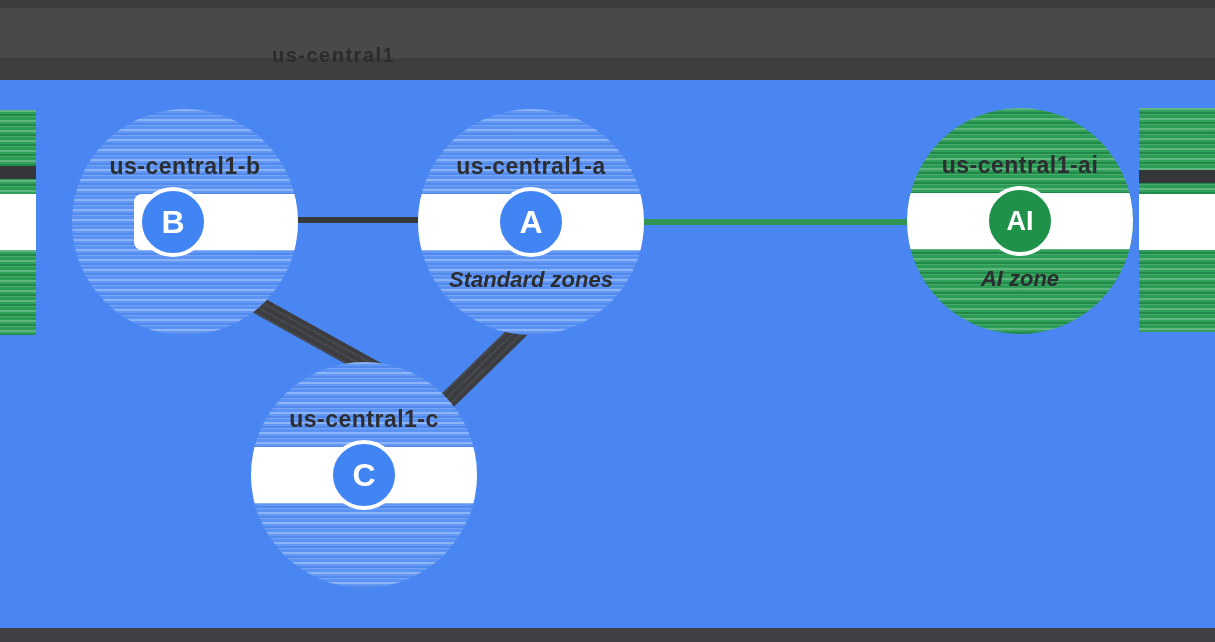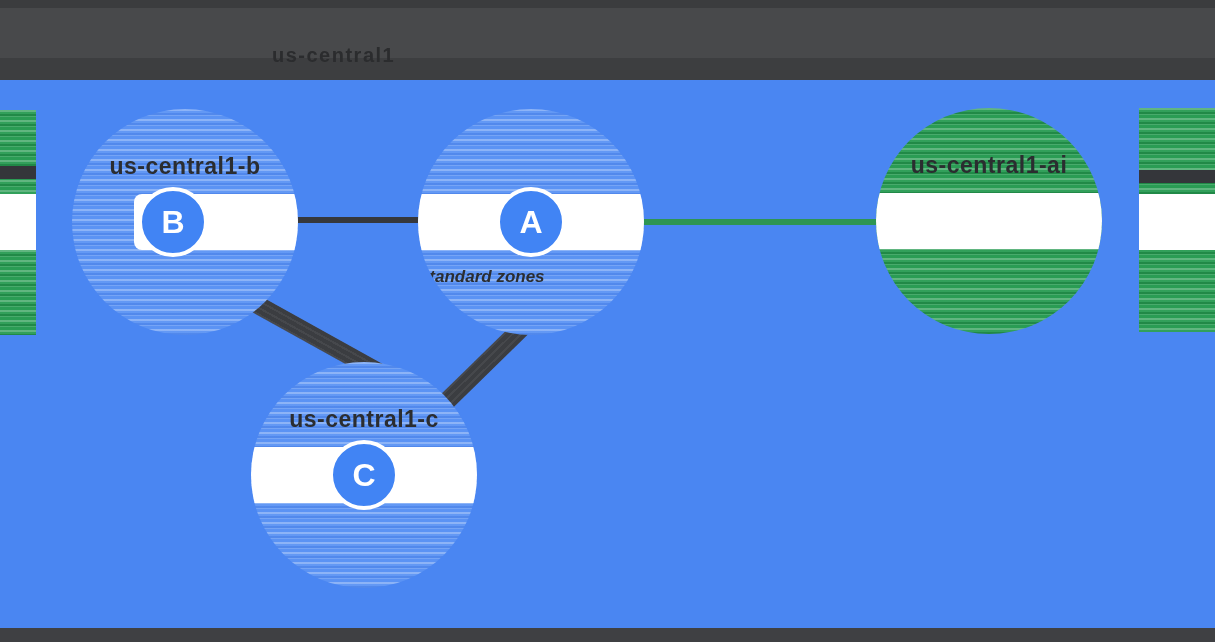--- a/index.html
+++ b/index.html
@@ -64,21 +64,21 @@
         rgba(255,255,255,0.26) 0 2px,
         rgba(255,255,255,0.04) 2px 4px,
         rgba(0,70,25,0.22) 4px 6px,
         rgba(255,255,255,0.14) 6px 7px,
         rgba(255,255,255,0) 7px 10px),
       #2a9c54;
   }
   .sphere-b{left:72px;top:109px;}
   .sphere-a{left:418px;top:109px;}
   .sphere-c{left:251px;top:362px;}
-  .sphere-ai{left:876px;top:108px;}
+  .sphere-ai{left:907px;top:108px;}
 
   .zone-label{
     position:absolute;left:0;right:0;top:44px;text-align:center;
     font-size:23px;font-weight:700;color:#2b2d30;letter-spacing:0.5px;
     z-index:3;
   }
   .pill{
     position:absolute;left:-10px;right:-10px;top:85px;height:56px;
     background:#ffffff;border-radius:8px;z-index:2;
   }
@@ -87,22 +87,22 @@
     position:absolute;left:calc(50% - 35px);top:calc(50% - 35px);
     width:62px;height:62px;border-radius:50%;
     border:4px solid #ffffff;z-index:4;
     display:flex;align-items:center;justify-content:center;
     color:#ffffff;font-weight:700;font-size:32px;
   }
   .sphere-b .node{left:66px;}
   .node.blue{background:#4184f4;}
   .node.green{background:#1f9149;font-size:27px;}
   .sublabel{
-    position:absolute;left:0;right:0;top:158px;
-    font-size:17px;font-weight:700;font-style:italic;color:#2b2d30;
+    position:absolute;left:0;right:0;top:158px;text-align:center;
+    font-size:22px;font-weight:700;font-style:italic;color:#2b2d30;
     z-index:3;
   }
 
   
   .edge-col{
     position:absolute;overflow:hidden;z-index:2;
     background:
       repeating-linear-gradient(to bottom,
         rgba(255,255,255,0.26) 0 2px,
         rgba(255,255,255,0.04) 2px 4px,
@@ -149,34 +149,39 @@
 
   <div class="sphere blue sphere-b">
     <div class="zone-label">us-central1-b</div>
     <div class="pill"></div>
     <div class="node blue">
       <span>B</span>
     </div>
   </div>
 
   <div class="sphere blue sphere-a">
+    <div class="zone-label">us-central1-a</div>
     <div class="pill"></div>
     <div class="node blue">
       <span>A</span>
     </div>
     <div class="sublabel">Standard zones</div>
   </div>
 
   <div class="sphere blue sphere-c">
     <div class="zone-label">us-central1-c</div>
     <div class="pill"></div>
     <div class="node blue">
       <span>C</span>
     </div>
   </div>
 
   <div class="sphere green sphere-ai">
     <div class="zone-label">us-central1-ai</div>
     <div class="pill"></div>
+    <div class="node green">
+      <span>AI</span>
+    </div>
+    <div class="sublabel">AI zone</div>
   </div>
 
   <div class="band-bottom"></div>
 </div>
 
 </body></html>

